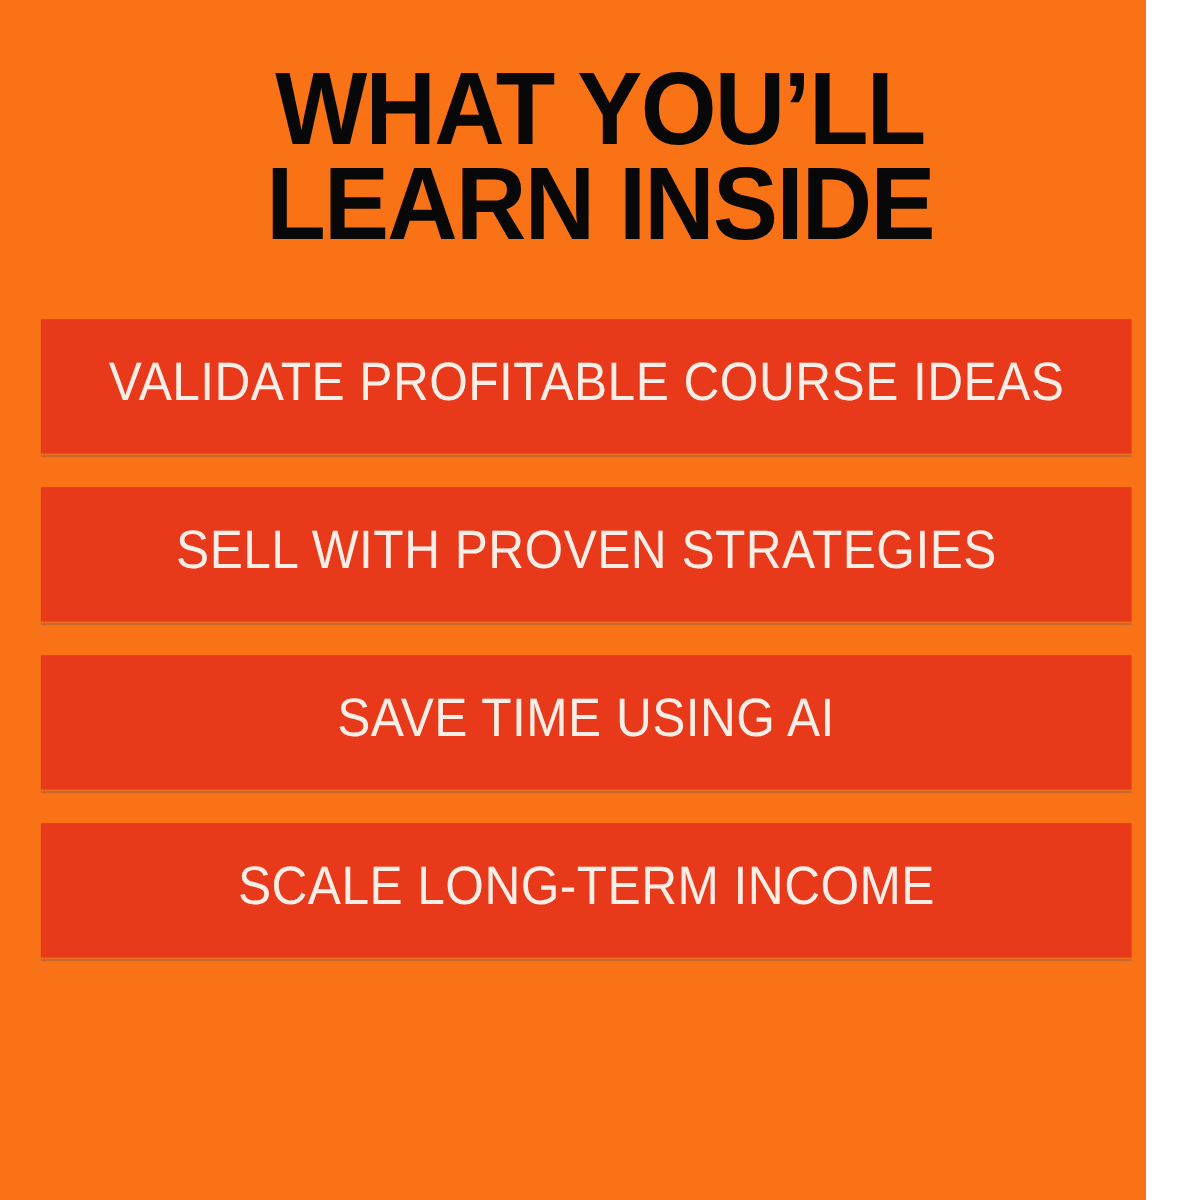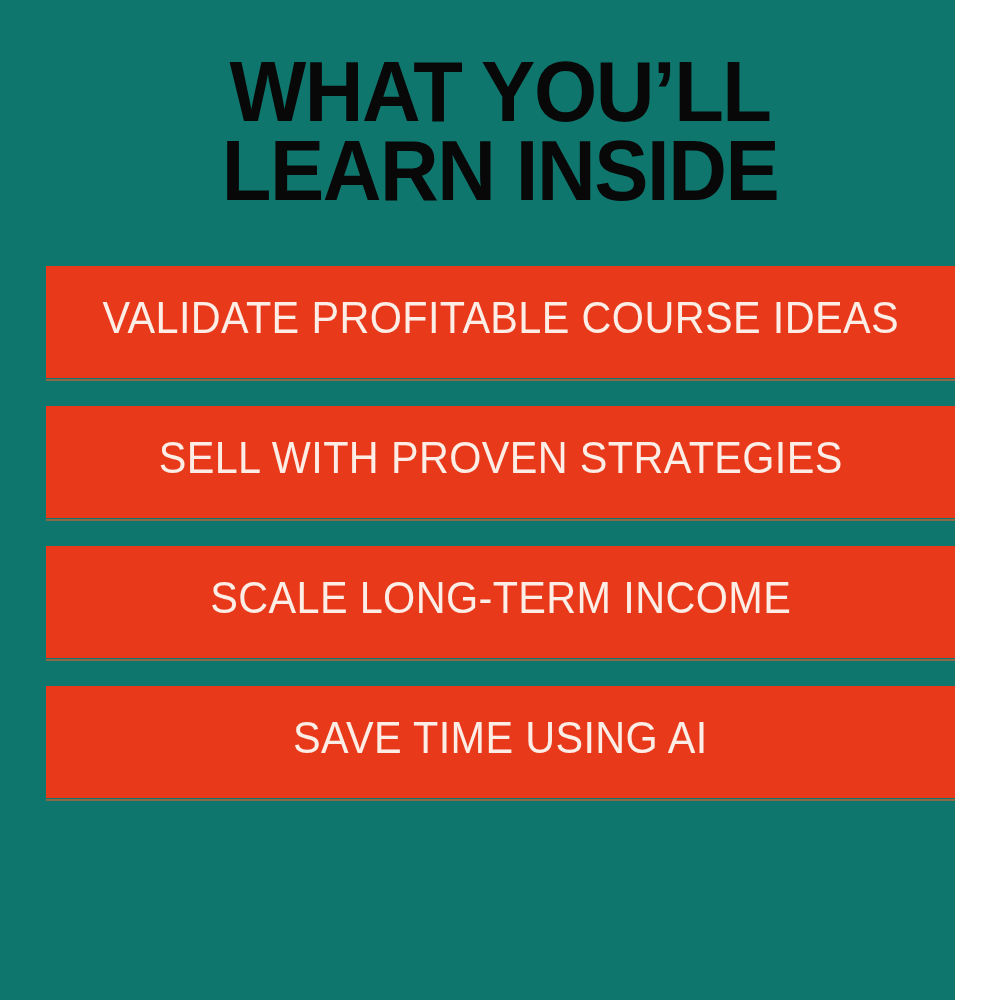--- a/index.html
+++ b/index.html
@@ -12,21 +12,21 @@
     height: 1000px;
     background: #ffffff;
     font-family: "Liberation Sans", sans-serif;
     overflow: hidden;
   }
 
   .poster {
     position: relative;
     width: 955px;
     height: 1000px;
-    background: #0f766e;
+    background: #f97316;
     box-sizing: border-box;
   }
 
   
   .heading {
     position: absolute;
     left: 0;
     top: 52px;
     width: 1000px;
     text-align: center;
@@ -41,21 +41,21 @@
     -webkit-font-smoothing: antialiased;
   }
   .heading-line {
     display: block;
     white-space: nowrap;
   }
 
   
   .bars {
     position: absolute;
-    left: 46px;
+    left: 34px;
     top: 266px;
     width: 909px;
   }
 
   .bar {
     position: relative;
     width: 909px;
     height: 112px;
     margin-bottom: 28px;
     background: #e8391a;
@@ -109,22 +109,22 @@
     <div class="bar">
       <span class="bar-label">VALIDATE PROFITABLE COURSE IDEAS</span>
     </div>
 
 
     <div class="bar">
       <span class="bar-label">SELL WITH PROVEN STRATEGIES</span>
     </div>
 
     <div class="bar">
-      <span class="bar-label">SCALE LONG-TERM INCOME</span>
+      <span class="bar-label">SAVE TIME USING AI</span>
     </div>
 
     <div class="bar">
-      <span class="bar-label">SAVE TIME USING AI</span>
+      <span class="bar-label">SCALE LONG-TERM INCOME</span>
     </div>
 
   </div>
 
 </div>
 
 </body></html>

